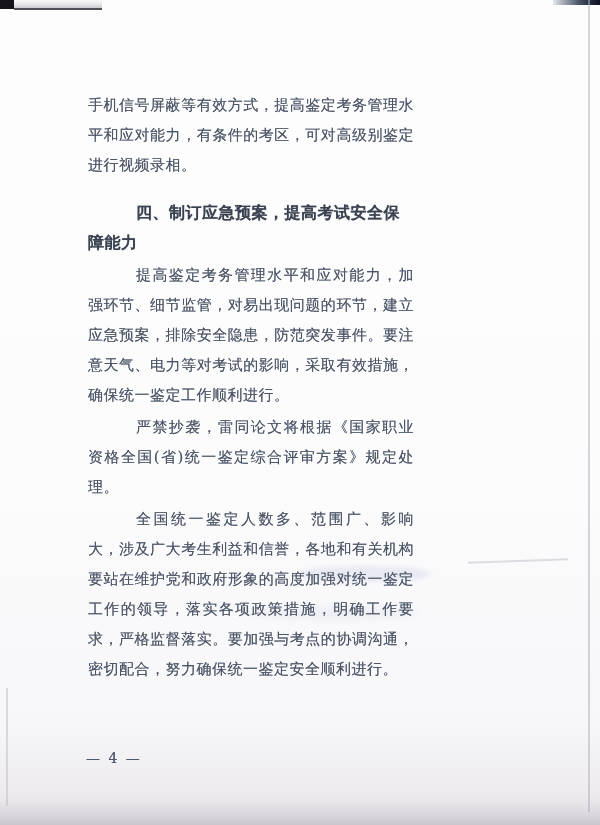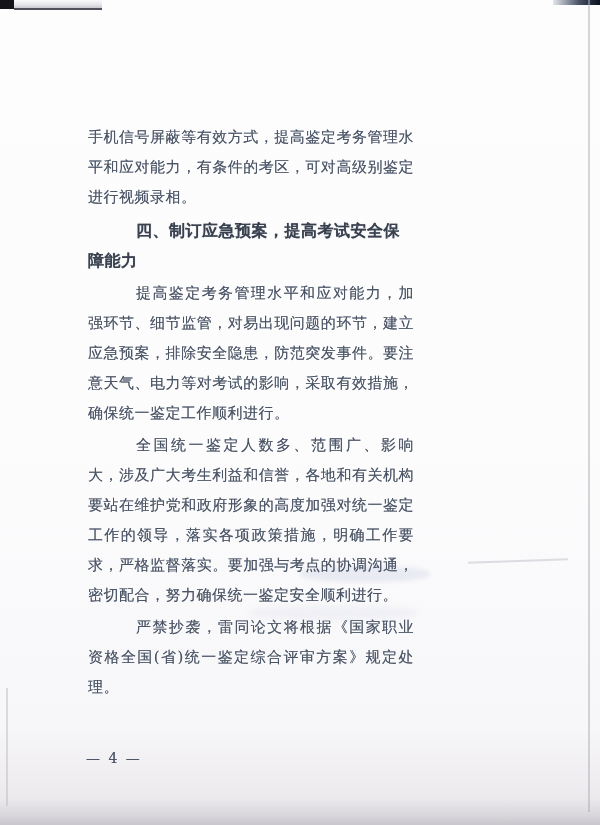--- a/index.html
+++ b/index.html
@@ -65,35 +65,35 @@
   
   :root {
     --text-color: #4b5566;
     --heading-color: #39414f;
   }
   .doc-body {
     position: absolute;
     left: 0; top: 0;
     box-sizing: border-box;
     width: 492px;
-    padding: 120px 78px 0 88px;
+    padding: 88px 78px 0 88px;
   }
   .doc-body p.body {
     margin: 2px 0;
     font-size: 15px;
     line-height: 30px;
     letter-spacing: 0.5px;
     color: var(--text-color);
     text-align: justify;
     text-justify: inter-ideograph;
     text-shadow: 0 0 0.6px rgba(77,86,104,0.65);
   }
   .doc-body p.body.indent { text-indent: 48px; }
   .doc-body h2.heading {
-    margin: 4px 0 2px 0;
+    margin: 18px 0 2px 0;
     font-family: "DejaVu Sans", "Liberation Sans", sans-serif;
     font-weight: 700;
     font-size: 16px;
     line-height: 30px;
     letter-spacing: 0.5px;
     color: var(--heading-color);
     text-indent: 48px;
     text-shadow: 0 0 0.7px rgba(57,65,79,0.6);
   }
   .page-number {
@@ -116,20 +116,20 @@
   <div class="artifact right-line"></div>
   <div class="artifact left-line"></div>
   <div class="artifact bleed-1"></div>
   <div class="artifact bleed-2"></div>
   <div class="artifact pencil-line"></div>
 
   <div class="doc-body" id="doc-body">
       <p class="body">手机信号屏蔽等有效方式，提高鉴定考务管理水平和应对能力，有条件的考区，可对高级别鉴定进行视频录相。</p>
       <h2 class="heading">四、制订应急预案，提高考试安全保障能力</h2>
       <p class="body indent">提高鉴定考务管理水平和应对能力，加强环节、细节监管，对易出现问题的环节，建立应急预案，排除安全隐患，防范突发事件。要注意天气、电力等对考试的影响，采取有效措施，确保统一鉴定工作顺利进行。</p>
+      <p class="body indent">严禁抄袭，雷同论文将根据《国家职业资格全国(省)统一鉴定综合评审方案》规定处理。</p>
       <p class="body indent">全国统一鉴定人数多、范围广、影响大，涉及广大考生利益和信誉，各地和有关机构要站在维护党和政府形象的高度加强对统一鉴定工作的领导，落实各项政策措施，明确工作要求，严格监督落实。要加强与考点的协调沟通，密切配合，努力确保统一鉴定安全顺利进行。</p>
-      <p class="body indent">严禁抄袭，雷同论文将根据《国家职业资格全国(省)统一鉴定综合评审方案》规定处理。</p>
     </div>
 
   <div class="page-number">— 4 —</div>
 
   <div class="artifact bottom-shadow"></div>
 </div>
 
 </body></html>

